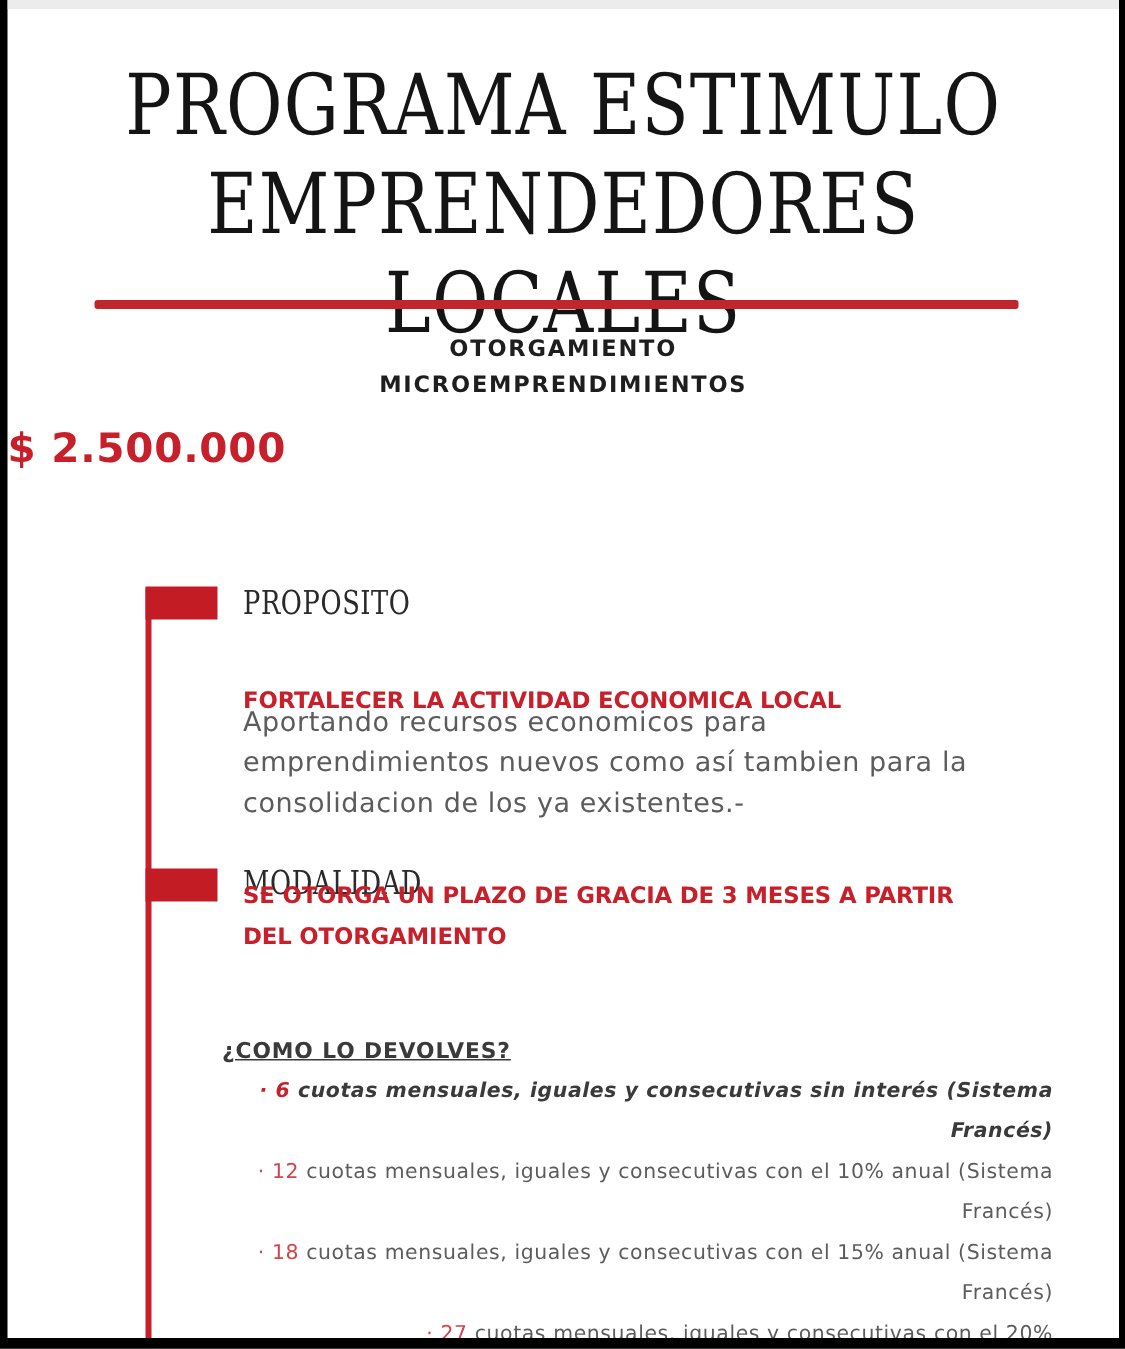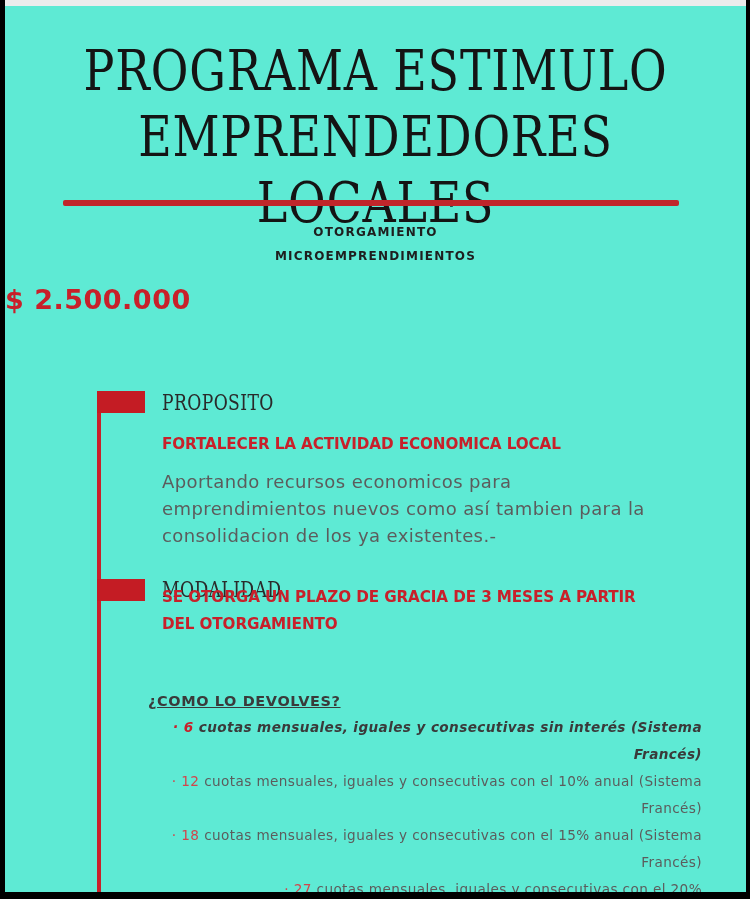--- a/index.html
+++ b/index.html
@@ -5,21 +5,21 @@
   html, body { margin: 0; padding: 0; }
   body {
     width: 750px; height: 899px; overflow: hidden;
     background: #000;
     position: relative;
     font-family: "DejaVu Sans", sans-serif;
   }
   .page {
     position: absolute;
     left: 5px; top: 0; width: 741px; height: 892px;
-    background: #5eead4;
+    background: #ffffff;
     overflow: hidden;
   }
   .top-strip {
     position: absolute; left: 0; top: 0; width: 100%; height: 6px;
     background: #ececec;
   }
   .title {
     position: absolute; left: 0; top: 38px; width: 100%;
     text-align: center;
     font-family: "DejaVu Serif", serif;
@@ -33,21 +33,21 @@
   .title-rule {
     position: absolute; left: 58px; top: 200px; width: 616px; height: 6px;
     background: #c0262b;
     border-radius: 2px;
   }
   .subtitle {
     position: absolute; left: 0; top: 220px; width: 100%;
     text-align: center;
     font-family: "DejaVu Sans", sans-serif;
     font-weight: bold;
-    font-size: 12px; line-height: 24px;
+    font-size: 15px; line-height: 24px;
     letter-spacing: 1.2px;
     color: #1e1e1e;
   }
   .amount {
     position: absolute; left: 0; top: 283px; width: 100%;
     text-align: left;
     font-weight: bold;
     font-size: 27px; line-height: 34px;
     letter-spacing: 0.5px;
     color: #c8202a;
@@ -129,21 +129,21 @@
     <div>OTORGAMIENTO</div>
     <div>MICROEMPRENDIMIENTOS</div>
   </div>
 
   <div class="amount">$ 2.500.000</div>
 
   <div class="timeline-line"></div>
 
   <div class="flag" style="top:391px;"></div>
   <div class="section-heading" style="top:389px;">PROPOSITO</div>
-  <div class="red-heading" style="top:431px;">FORTALECER LA ACTIVIDAD ECONOMICA LOCAL</div>
+  <div class="red-heading" style="top:454px;">FORTALECER LA ACTIVIDAD ECONOMICA LOCAL</div>
   <div class="body-text" style="top:468px; width:490px;">Aportando recursos economicos para emprendimientos nuevos como así tambien para la consolidacion de los ya existentes.-</div>
 
   <div class="flag" style="top:579px;"></div>
   <div class="section-heading" style="top:576px;">MODALIDAD</div>
   <div class="red-heading" style="top:584px; width:500px;">SE OTORGA UN PLAZO DE GRACIA DE 3 MESES A PARTIR DEL OTORGAMIENTO</div>
   <div class="question">¿COMO LO DEVOLVES?</div>
 
   <ul class="plan-list">
     <li class="plan-item featured">
       <span class="plan-num">·</span>

